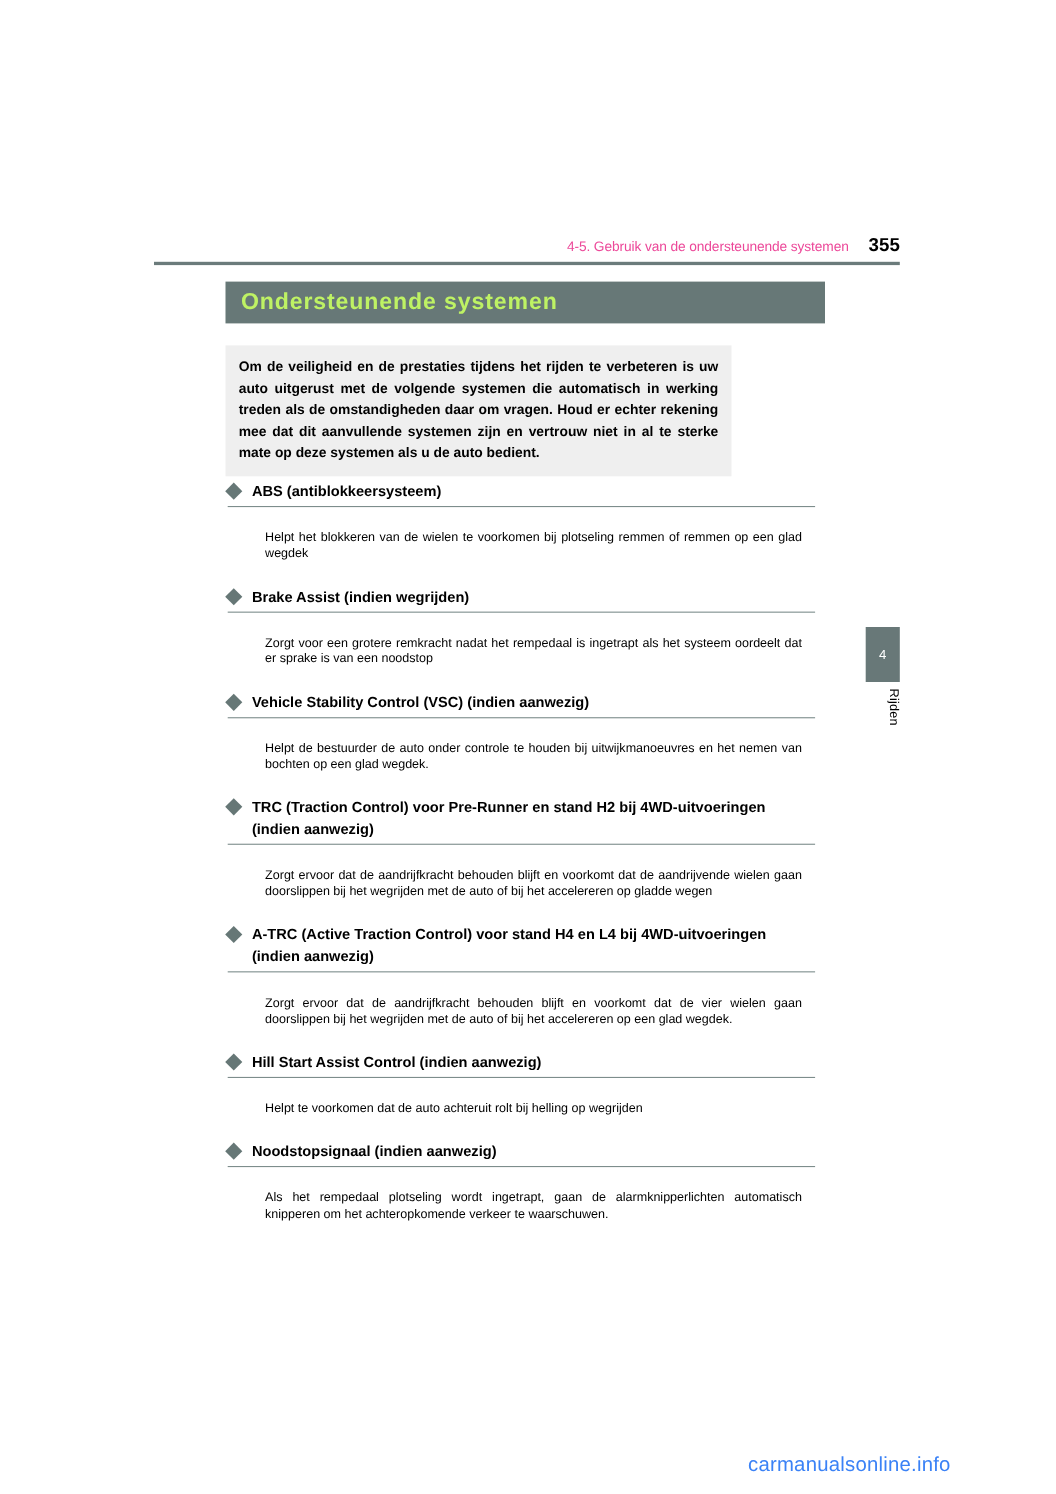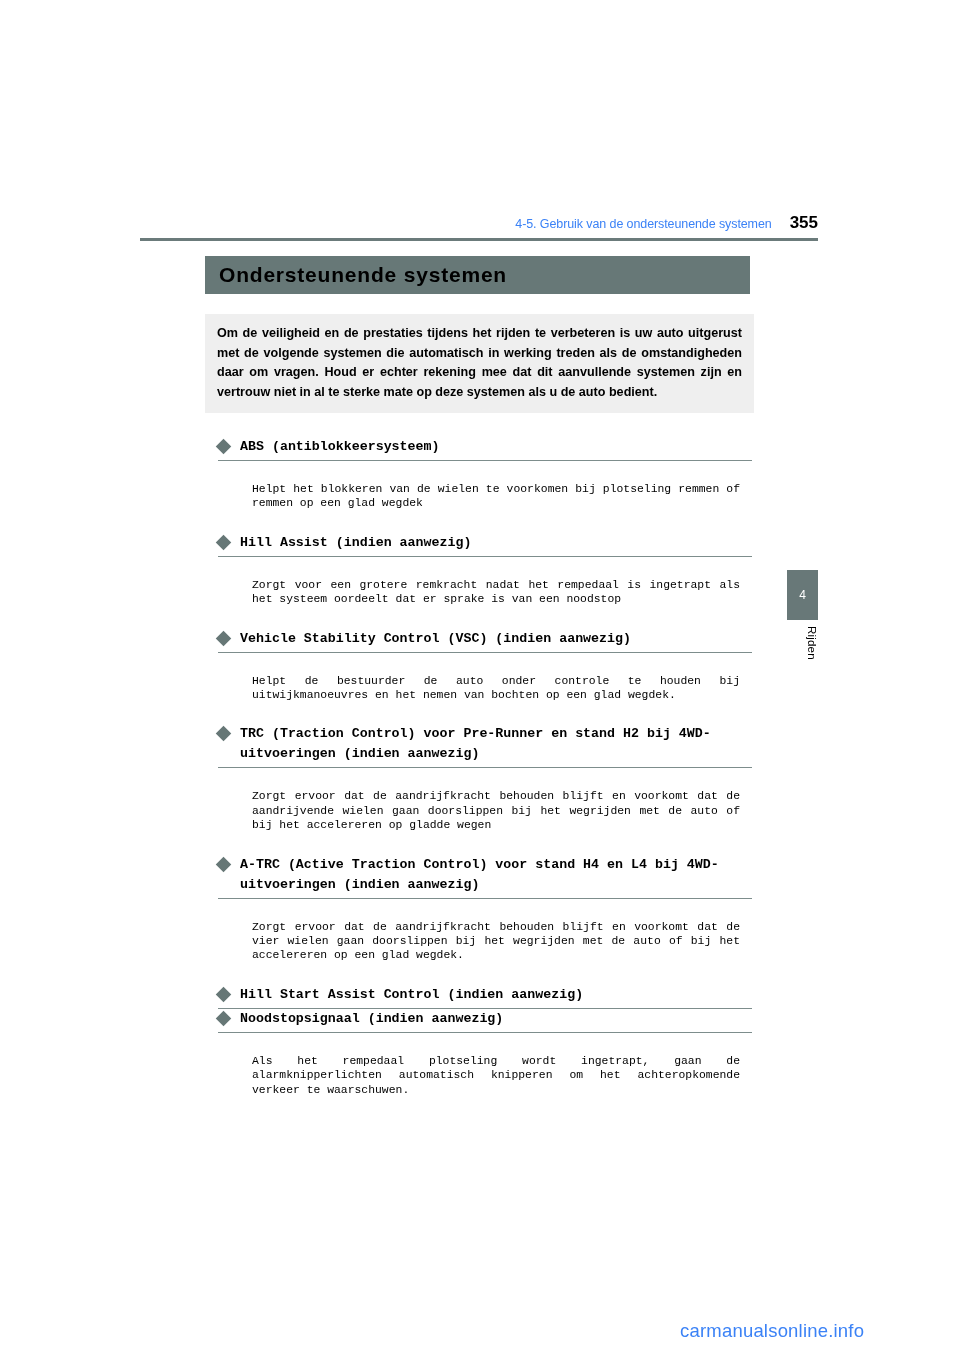--- a/index.html
+++ b/index.html
@@ -22,21 +22,21 @@
     left: 140px;
     top: 214px;
     width: 678px;
     display: flex;
     align-items: baseline;
     justify-content: flex-end;
   }
   .header-title {
     font-size: 12.5px;
     letter-spacing: -0.1px;
-    color: #3b82f6;
+    color: #ec4899;
     white-space: nowrap;
   }
   .header-pagenum {
     font-size: 17px;
     font-weight: bold;
     margin-left: 18px;
     line-height: 1;
   }
   .header-rule {
     position: absolute;
@@ -52,53 +52,52 @@
     position: absolute;
     left: 205px;
     top: 256px;
     width: 545px;
     height: 38px;
     background: #677877;
     display: flex;
     align-items: center;
   }
   .section-title-bar .title-text {
-    color: #000000;
+    color: #bef264;
     font-size: 21px;
     font-weight: bold;
     letter-spacing: 0.8px;
     padding-left: 14px;
   }
 
   
   .intro-box {
     position: absolute;
     left: 205px;
     top: 314px;
-    width: 549px;
+    width: 460px;
     background: #efefef;
     box-sizing: border-box;
     padding: 10px 12px 11px 12px;
   }
   .intro-box p {
     margin: 0;
     font-size: 12.6px;
     font-weight: bold;
     line-height: 19.5px;
     text-align: justify;
     text-justify: inter-word;
   }
 
   
   .content {
     position: absolute;
-    left: 218px;
+    left: 207px;
     top: 437px;
     width: 534px;
-    font-family: Liberation Mono, monospace;
   }
   .item { margin: 0; }
 
   .item-heading {
     display: flex;
     align-items: flex-start;
     padding-bottom: 3px;
     border-bottom: 1.5px solid #7d8d8c;
   }
   .diamond {
@@ -186,21 +185,21 @@
     <div class="item-heading">
       <span class="diamond"></span>
       <span class="item-heading-text">ABS (antiblokkeersysteem)</span>
     </div>
     <p class="item-desc">Helpt het blokkeren van de wielen te voorkomen bij plotseling remmen of remmen op een glad wegdek</p>
   </div>
 
   <div class="item">
     <div class="item-heading">
       <span class="diamond"></span>
-      <span class="item-heading-text">Hill Assist (indien aanwezig)</span>
+      <span class="item-heading-text">Brake Assist (indien wegrijden)</span>
     </div>
     <p class="item-desc">Zorgt voor een grotere remkracht nadat het rempedaal is ingetrapt als het systeem oordeelt dat er sprake is van een noodstop</p>
   </div>
 
   <div class="item">
     <div class="item-heading">
       <span class="diamond"></span>
       <span class="item-heading-text">Vehicle Stability Control (VSC) (indien aanwezig)</span>
     </div>
     <p class="item-desc">Helpt de bestuurder de auto onder controle te houden bij uitwijkmanoeuvres en het nemen van bochten op een glad wegdek.</p>
@@ -220,20 +219,21 @@
       <span class="item-heading-text">A-TRC (Active Traction Control) voor stand H4 en L4 bij 4WD-uitvoeringen (indien aanwezig)</span>
     </div>
     <p class="item-desc">Zorgt ervoor dat de aandrijfkracht behouden blijft en voorkomt dat de vier wielen gaan doorslippen bij het wegrijden met de auto of bij het accelereren op een glad wegdek.</p>
   </div>
 
   <div class="item">
     <div class="item-heading">
       <span class="diamond"></span>
       <span class="item-heading-text">Hill Start Assist Control (indien aanwezig)</span>
     </div>
+    <p class="item-desc nojust">Helpt te voorkomen dat de auto achteruit rolt bij helling op wegrijden</p>
   </div>
 
   <div class="item">
     <div class="item-heading">
       <span class="diamond"></span>
       <span class="item-heading-text">Noodstopsignaal (indien aanwezig)</span>
     </div>
     <p class="item-desc">Als het rempedaal plotseling wordt ingetrapt, gaan de alarmknipperlichten automatisch knipperen om het achteropkomende verkeer te waarschuwen.</p>
   </div>
 

